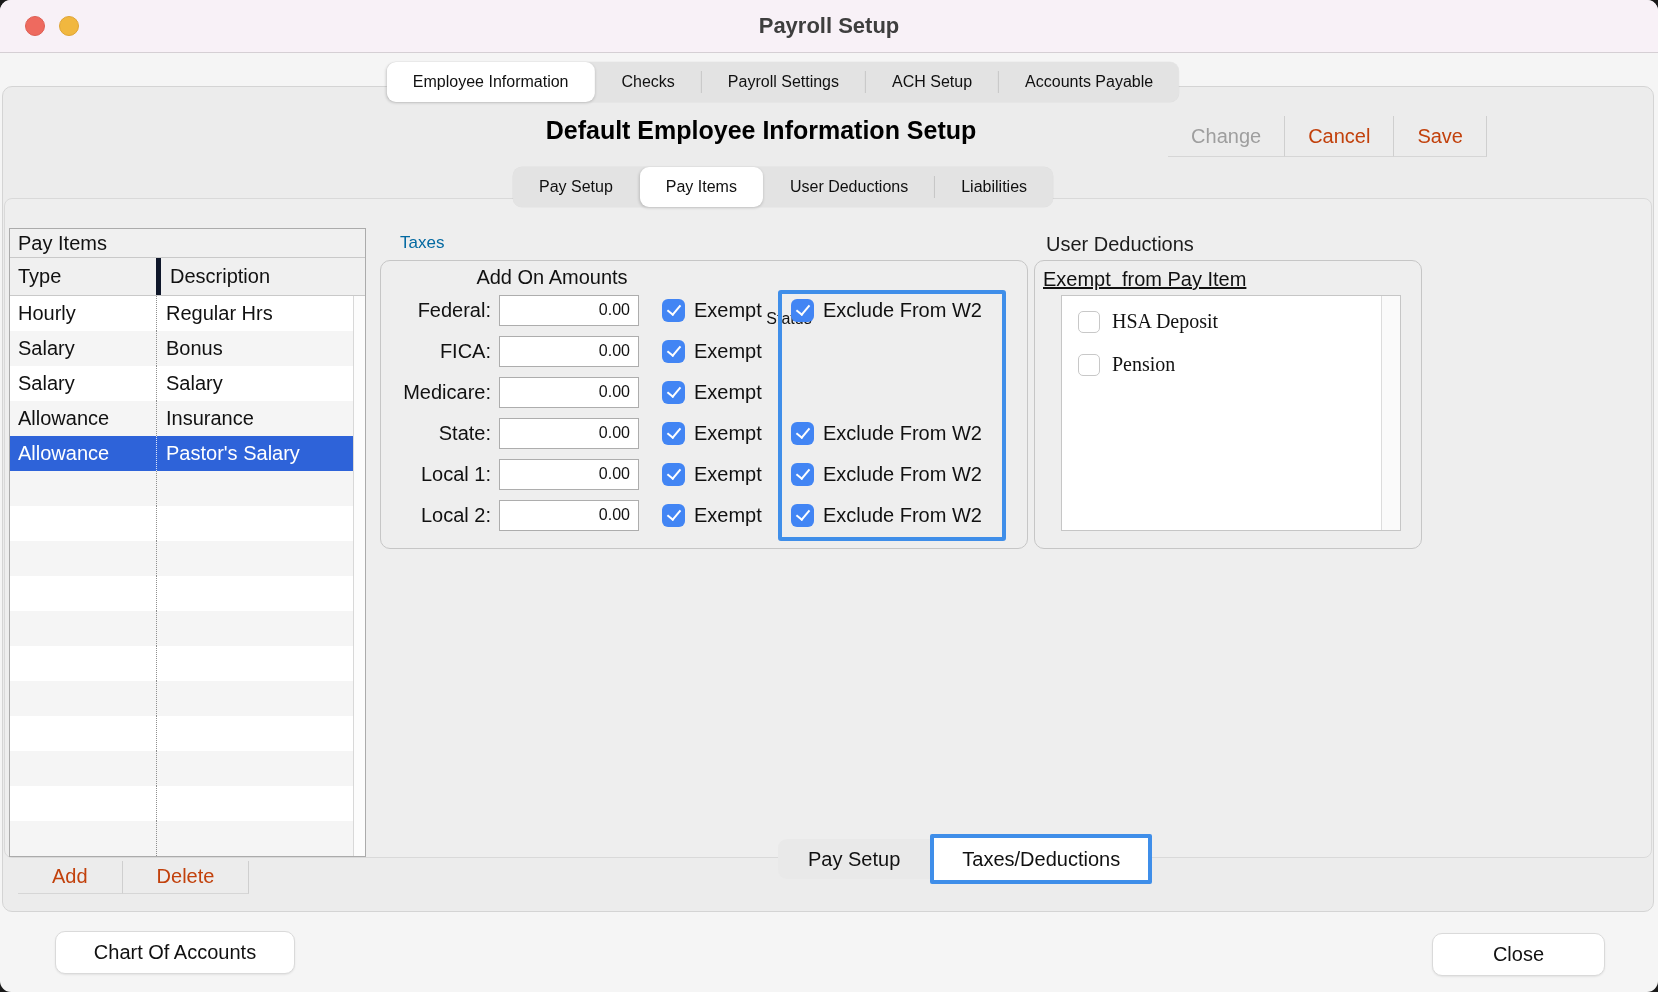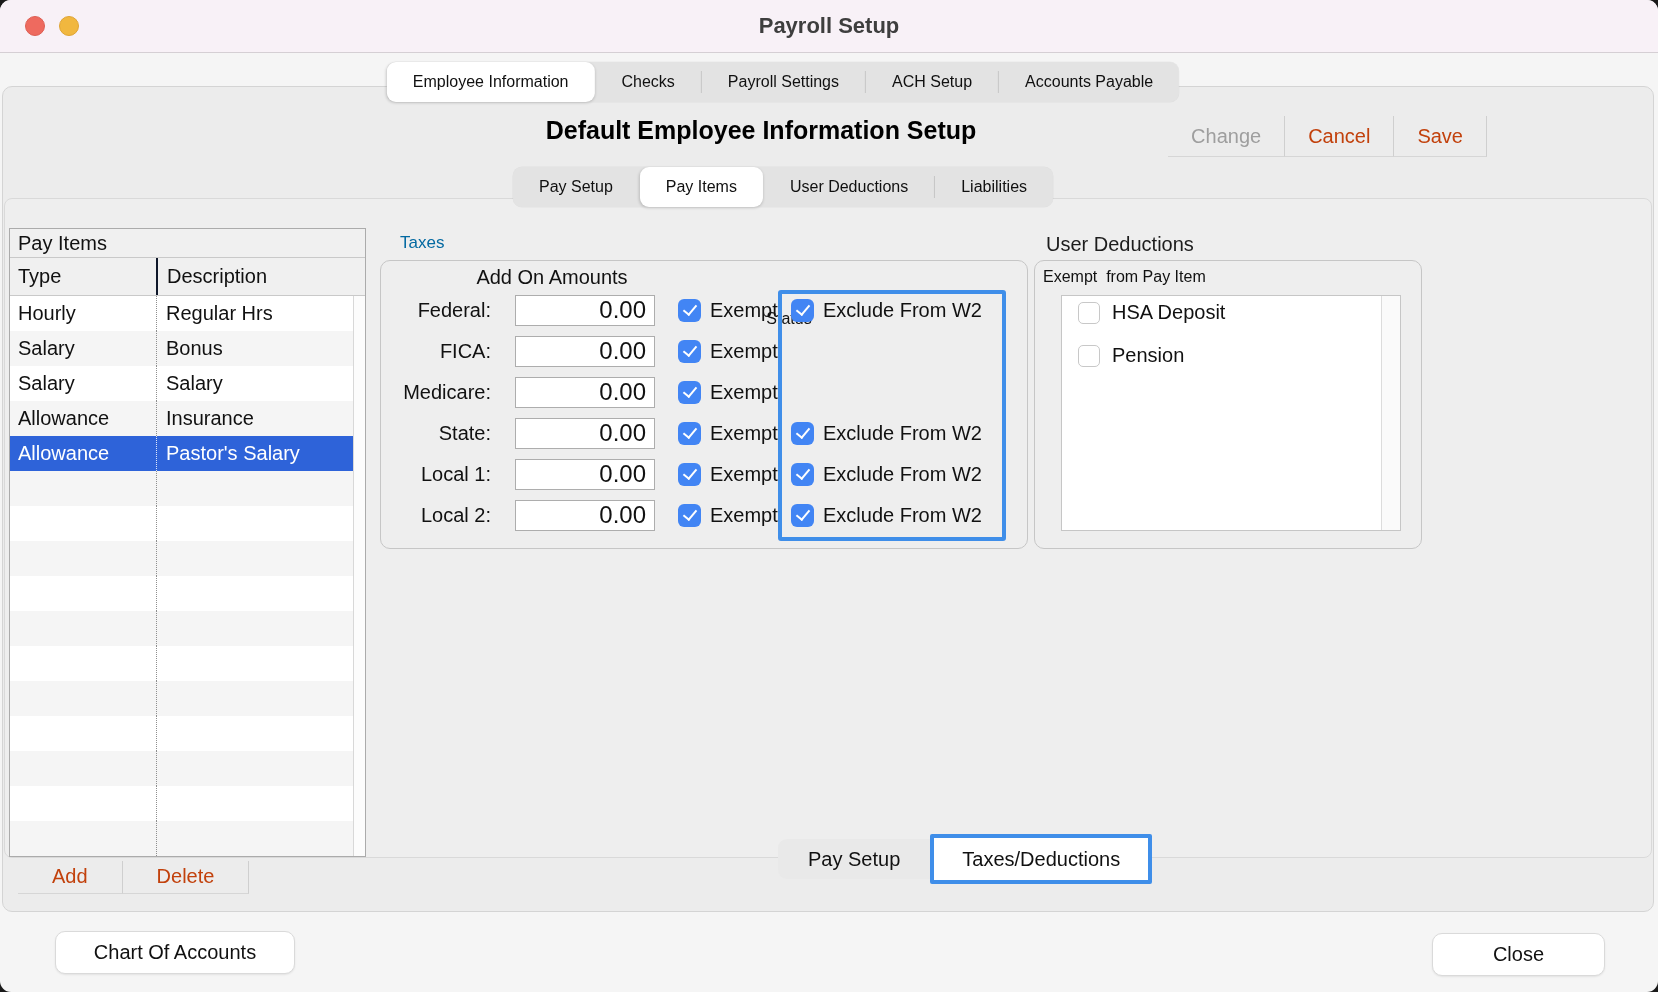--- a/index.html
+++ b/index.html
@@ -44,21 +44,21 @@
   .hbtn.disabled { color:#9E9E9E; }
 
   
   #pay-items-table { position:absolute; left:9px; top:228px; width:357px; height:629px;
     background:#FFF; border:1px solid #ABABAB; box-sizing:border-box; z-index:3; }
   #pt-title { height:28px; line-height:28px; background:#F0F0F0; border-bottom:1px solid #C9C9C9;
     padding-left:8px; font-size:20px; }
   #pt-colhdr { display:flex; height:37px; background:#F0F0F0; border-bottom:1px solid #C9C9C9; }
   #pt-colhdr .th { font-size:20px; line-height:37px; }
   #pt-colhdr .th.type { width:146px; padding-left:8px; box-sizing:border-box; }
-  #pt-colhdr .th.desc { flex:1; border-left:2px solid #0f172a; padding-left:9px; }
+  #pt-colhdr .th.desc { flex:1; border-left:5px solid #0f172a; padding-left:9px; }
   #tbody { position:relative; height:560px; padding-right:0; }
   .trow { display:flex; height:35px; background:#FFF; }
   .trow.alt { background:#F5F5F5; }
   .trow.sel { background:#2E63D9; color:#FFF; }
   .tcell { font-size:20px; line-height:35px; white-space:nowrap; overflow:hidden; }
   .tcell.type { width:146px; padding-left:8px; box-sizing:border-box; }
   .tcell.desc { flex:1; border-left:1px dotted #8E8E8E; padding-left:9px; }
   .trow.sel .tcell.desc { border-left-color:rgba(255,255,255,0.85); }
   #pt-scrollbar { position:absolute; right:0; top:0; bottom:0; width:12px;
     background:#FCFCFC; border-left:1px solid #D8D8D8; box-sizing:border-box; }
@@ -69,42 +69,42 @@
   #taxes-label { position:absolute; left:400px; top:233px; font-size:17px; color:#0369a1; z-index:3; }
   #taxes-box { position:absolute; left:380px; top:260px; width:648px; height:289px;
     border:1.5px solid #C6C6C6; border-radius:10px; box-sizing:border-box; z-index:3; }
   #amounts-hdr { position:absolute; left:86px; top:5px; width:170px; text-align:center; font-size:20px; }
   #status-hdr { position:absolute; left:372px; top:5px; width:72px; text-align:center; font-size:16px;margin-top:44px; }
   #status-highlight { position:absolute; left:397px; top:29px; width:228px; height:251px;
     border:4px solid #3F8EE9; border-radius:3px; box-sizing:border-box; }
   #tax-rows { position:absolute; left:0; top:33px; width:100%; }
   .tax-row { position:relative; display:flex; align-items:center; height:32px; margin-bottom:9px; }
   .tax-label { width:110px; text-align:right; font-size:20px; }
-  .tax-input { width:140px; height:31px; margin-left:24px; box-sizing:border-box;
-    border:1px solid #ADADAD; background:#FFF; font-size:24px; text-align:right;
+  .tax-input { width:140px; height:31px; margin-left:8px; box-sizing:border-box;
+    border:1px solid #ADADAD; background:#FFF; font-size:16px; text-align:right;
     padding-right:8px; font-family:"Liberation Sans", sans-serif; color:#111; outline:none; }
   .cbcell { display:flex; align-items:center; margin-left:23px; }
   .cbcell.w2 { position:absolute; left:410px; top:0; height:32px; margin-left:0; }
   .cblabel { font-size:20px; margin-left:9px; white-space:nowrap; }
   .cb { width:23px; height:23px; border-radius:6px; position:relative; flex:none; box-sizing:border-box; }
   .cb.on { background:#4285F4; }
   .cb.on::after { content:''; position:absolute; left:7.5px; top:3.5px; width:6px; height:11px;
     border:solid #FFF; border-width:0 2.6px 2.6px 0; transform:rotate(40deg); }
   .cb.off { background:#FFF; border:1px solid #C8C8C8; border-radius:5px; }
 
   
   #ud-label { position:absolute; left:1046px; top:233px; font-size:20px; color:#1c1c1c; z-index:3; }
   #ud-box { position:absolute; left:1034px; top:260px; width:388px; height:289px;
     border:1.5px solid #C6C6C6; border-radius:10px; box-sizing:border-box; z-index:3; }
-  #ud-sublabel { position:absolute; left:8px; top:7px; font-size:16px; white-space:pre; }
+  #ud-sublabel { position:absolute; left:8px; top:7px; font-size:20px; white-space:pre;text-decoration:underline; }
   #ud-list { position:absolute; left:26px; top:34px; width:340px; height:236px;
     background:#FFF; border:1px solid #C6C6C6; box-sizing:border-box; }
   #ud-scrollbar { position:absolute; right:0; top:0; bottom:0; width:19px;
     background:#FAFAFA; border-left:1px solid #DCDCDC; box-sizing:border-box; }
-  #ud-items { padding:5px 0 0 16px; }
+  #ud-items { padding:14px 0 0 16px;font-family:Liberation Serif, serif; }
   .ud-item { display:flex; align-items:center; margin-bottom:20px; }
   .ud-item .cb { width:22px; height:22px; }
   .ud-item .cblabel { margin-left:12px; }
 
   
   #bottom-tabs { position:absolute; left:778px; top:834px; display:flex; align-items:center; z-index:7; }
   #bottom-tabs .bseg { background:#E9E9E9; height:40px; line-height:40px; border-radius:9px 0 0 9px;
     padding:0 30px; font-size:20px; white-space:nowrap; }
   #bottom-tabs .bseg.hl { background:#FFF; border:4px solid #3F8EE9; border-radius:2px;
     height:42px; line-height:42px; padding:0 28px; }

